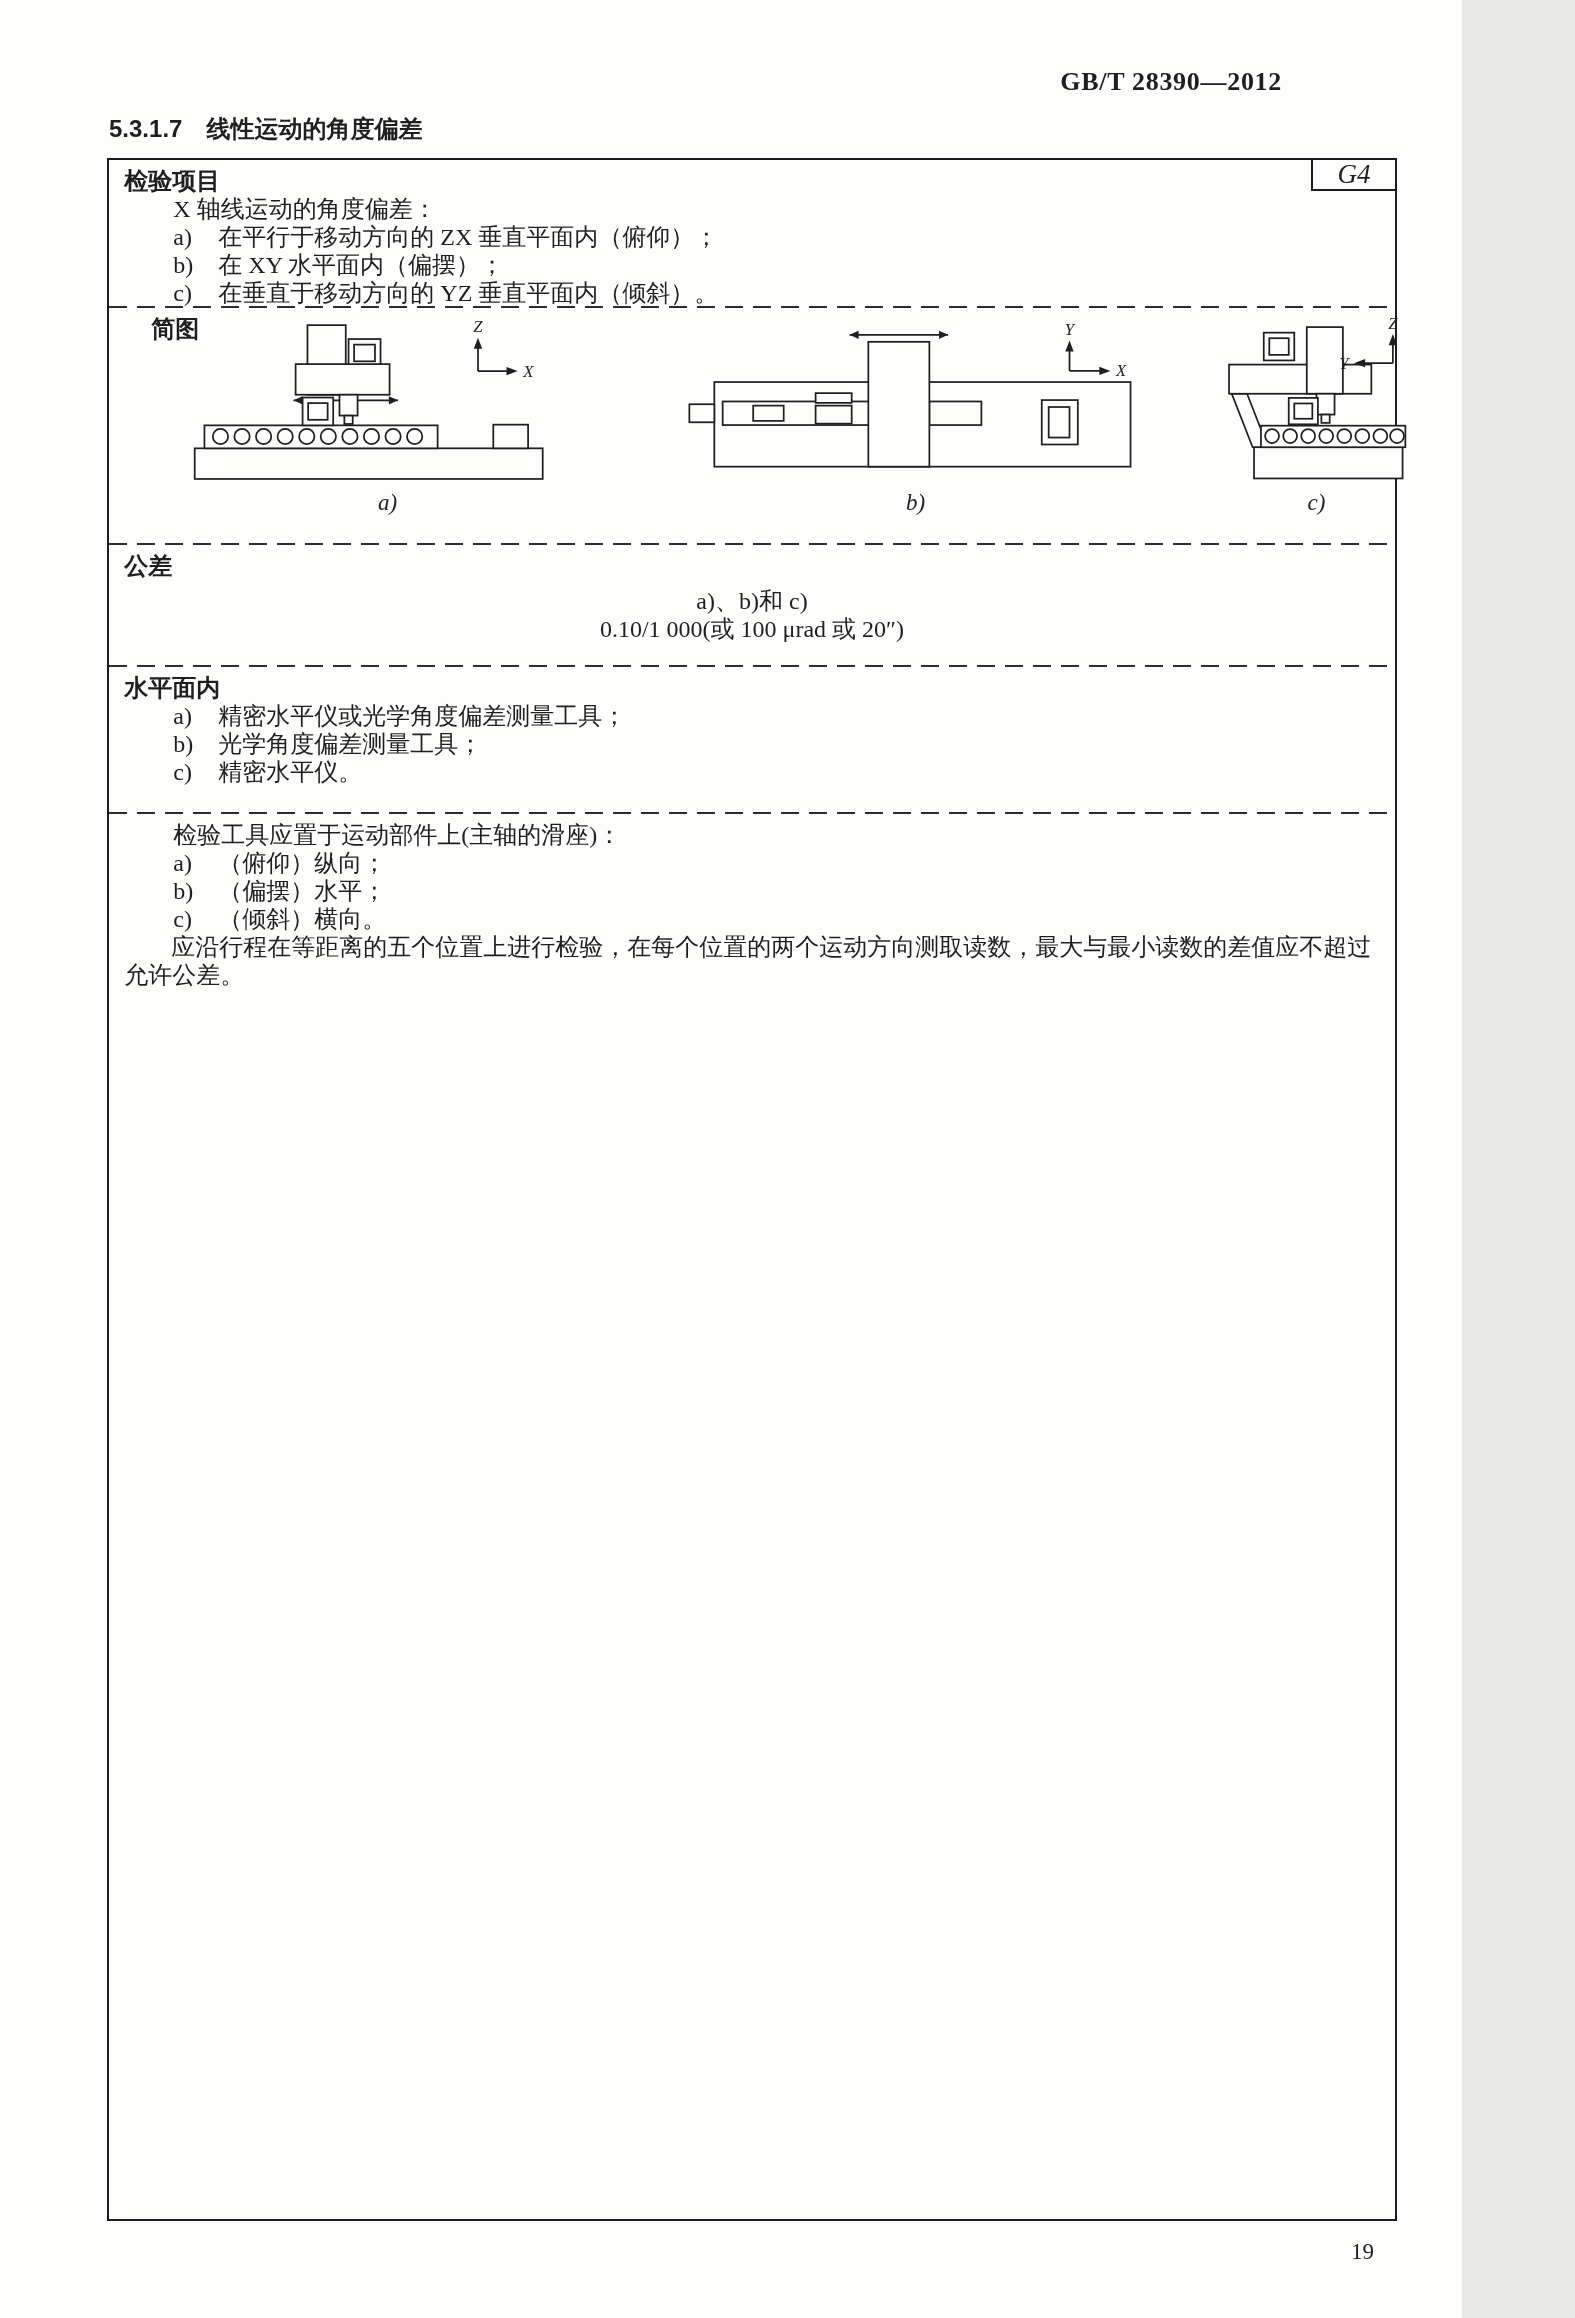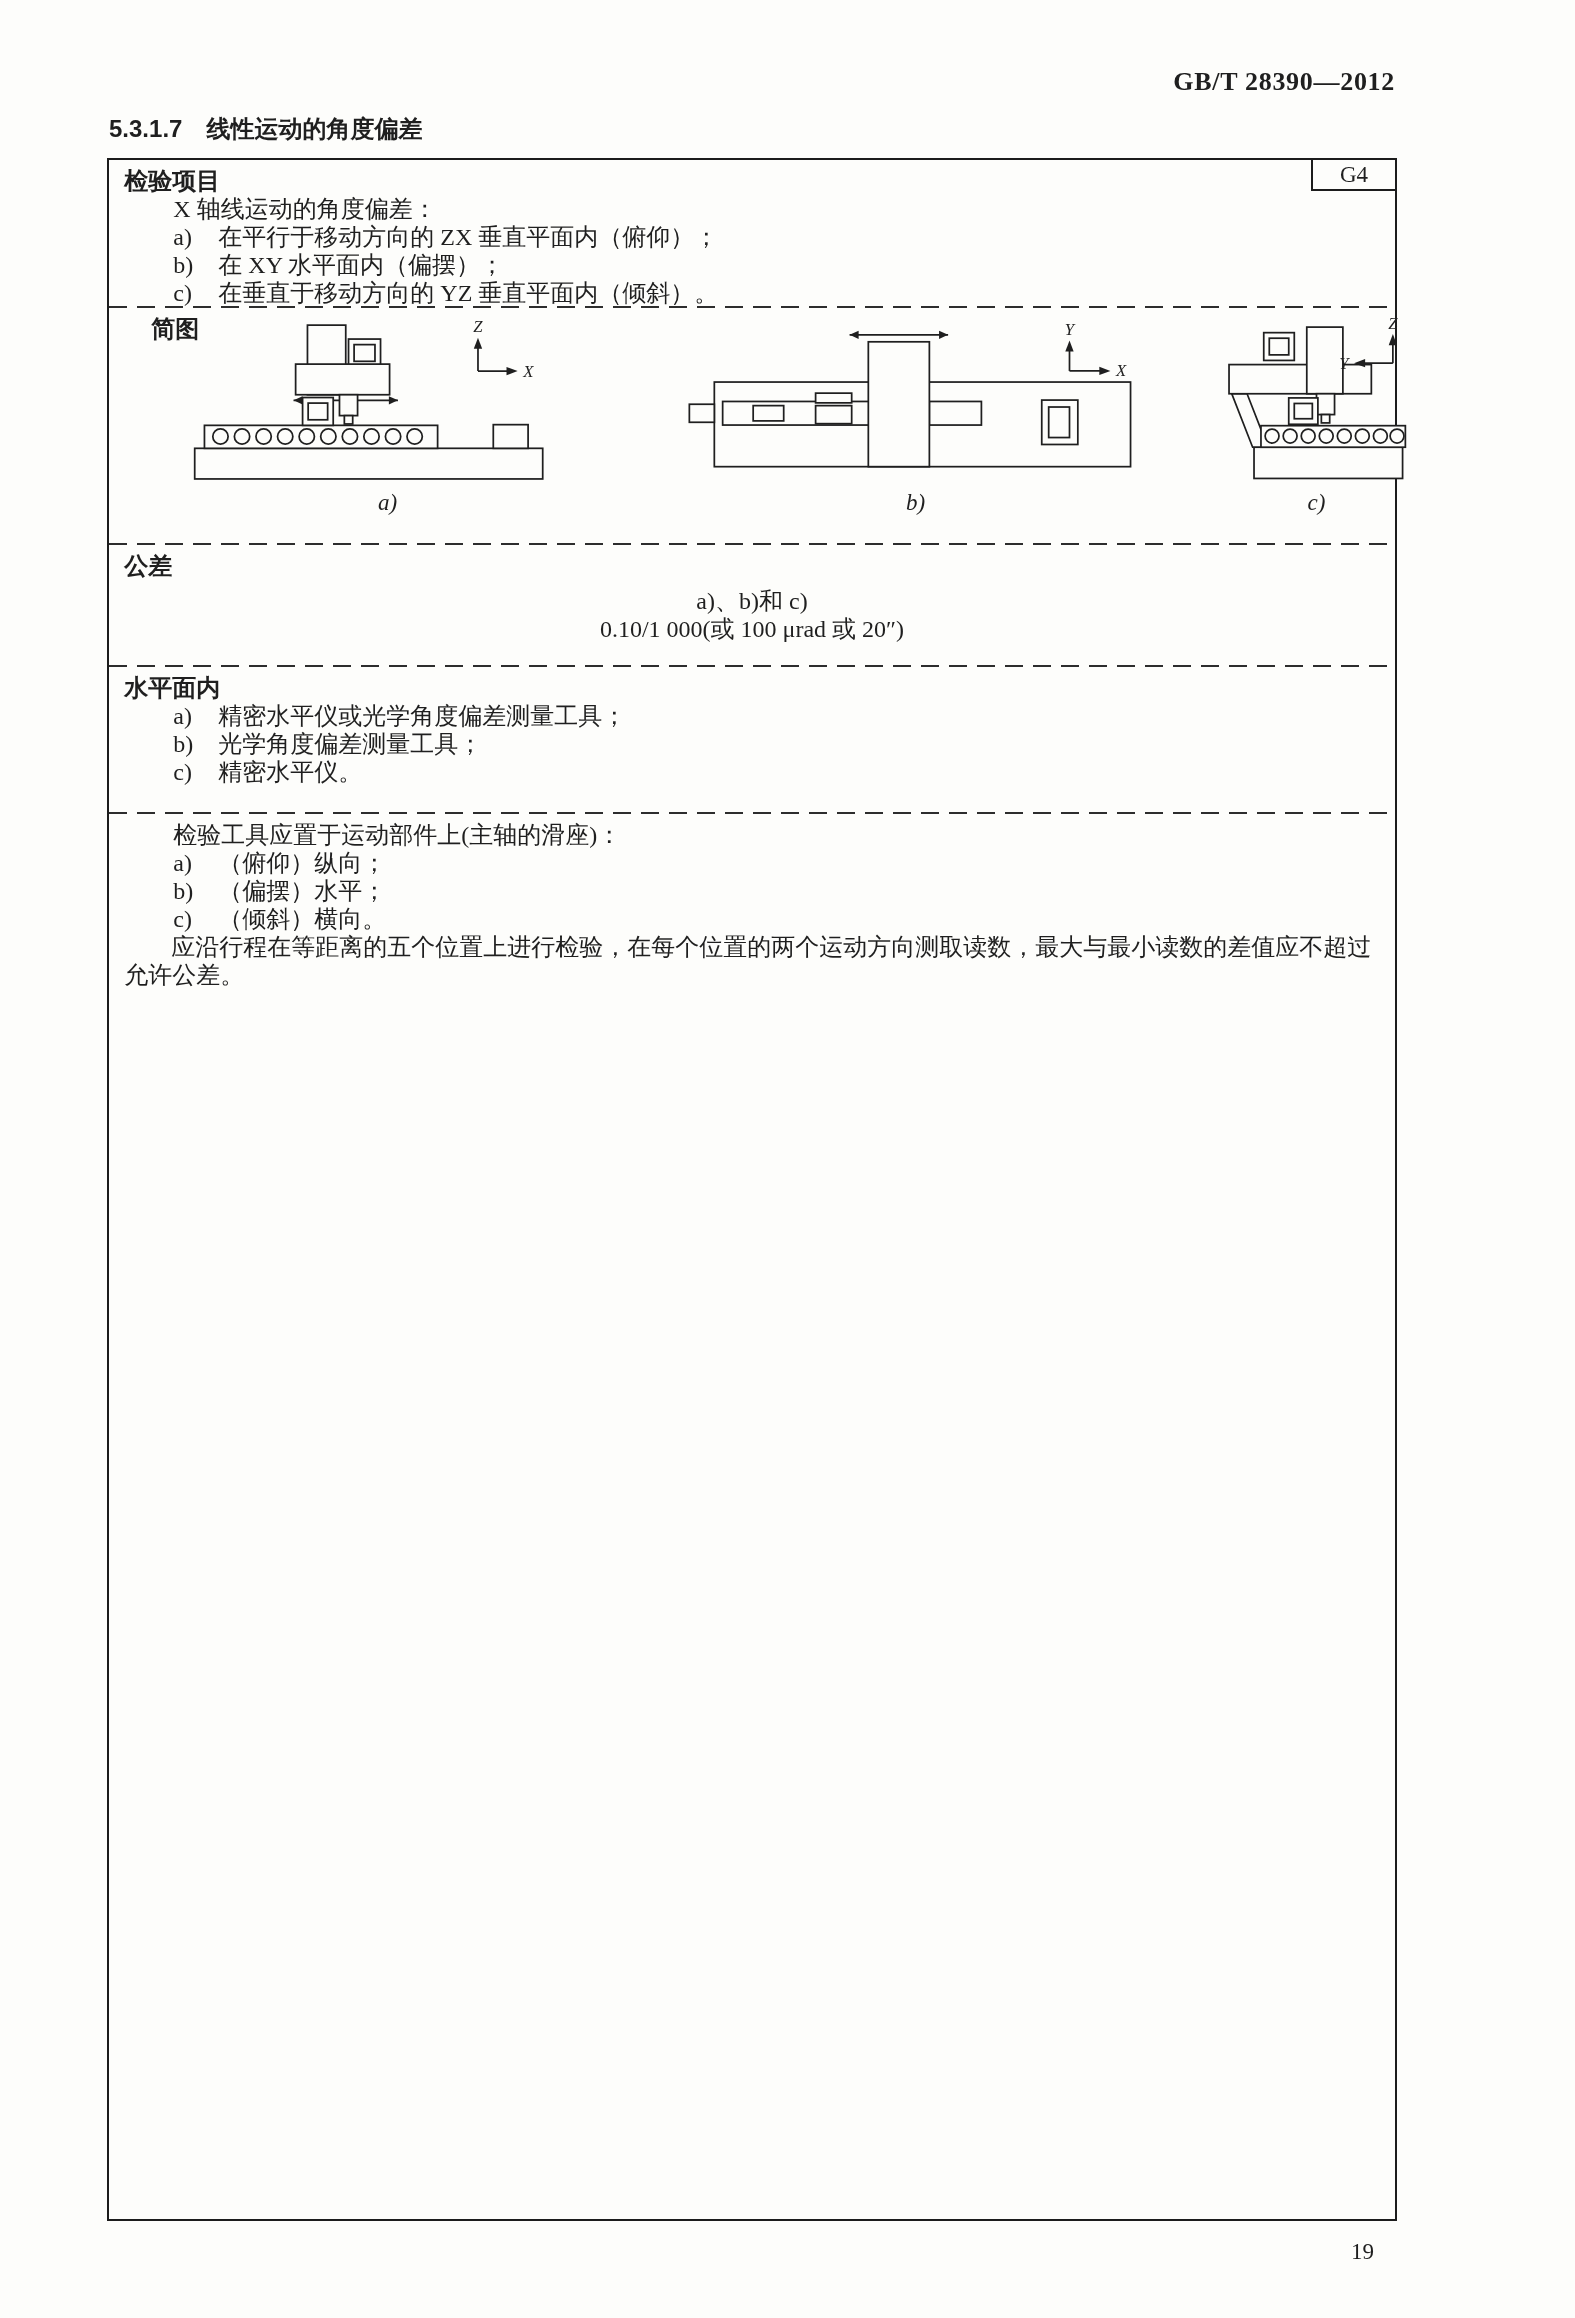--- a/index.html
+++ b/index.html
@@ -1,18 +1,18 @@
 <!DOCTYPE html>
 <html style="font-size:11px"><head>
 <meta charset="utf-8">
 <style>
   html,body { margin:0; padding:0; background:#e8e8e6; }
   .page {
     position:relative;
-    width:1575px; height:2319px;
+    width:1462px; height:2319px;
     background:#fdfdfb;
     font-family:"Liberation Serif","DejaVu Serif",serif;
     color:#1f1f1f;
     overflow:hidden;
   }
   .doc-number {
     position:absolute; top:67px; right:180px;
     font-size:26px; font-weight:bold; letter-spacing:0.7px;
   }
   .section-title {
@@ -25,22 +25,23 @@
     width:1290px; height:2063px;
     border:2.8px solid #1c1c1c;
     box-sizing:border-box;
     display:flex; flex-direction:column;
   }
   .g4-box {
     position:absolute; top:0; right:0;
     width:82px; height:29px;
     border-left:2.1px solid #1c1c1c; border-bottom:2.1px solid #1c1c1c;
     line-height:29px; text-align:center;
-    font-size:23px;
+    font-size:27px;
     background:#fdfdfb;
+    font-style:italic;
   }
   .row { box-sizing:border-box; padding:7px 15.3px 0 15.3px; position:relative; }
   .row-label {
     font-weight:bold; font-size:24px; line-height:28px;
     font-family:"Liberation Sans","DejaVu Sans",sans-serif;
   }
   .row-item      { height:146px; }
   .row-diagram   { height:235px;margin-left:27px; }
   .row-tolerance { height:120px; text-align:left; }
   .row-tools     { height:145px; }

